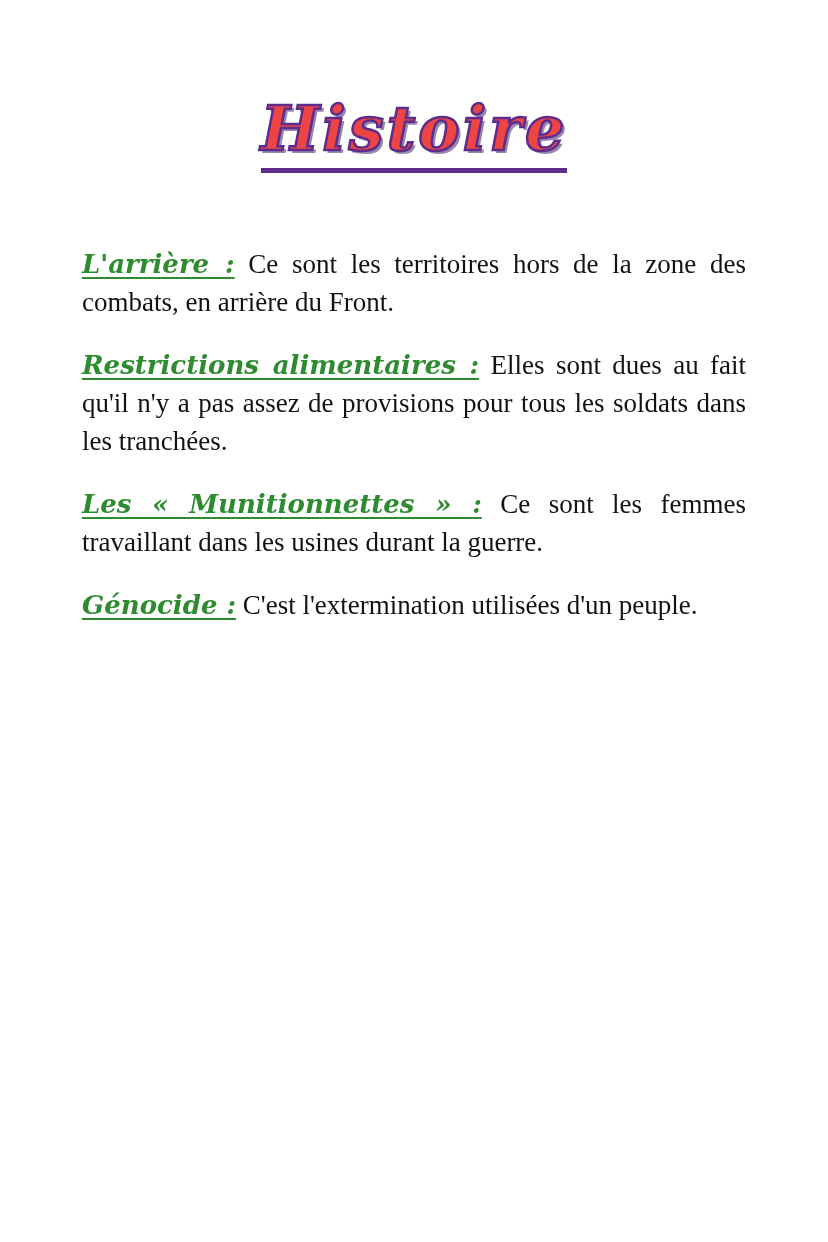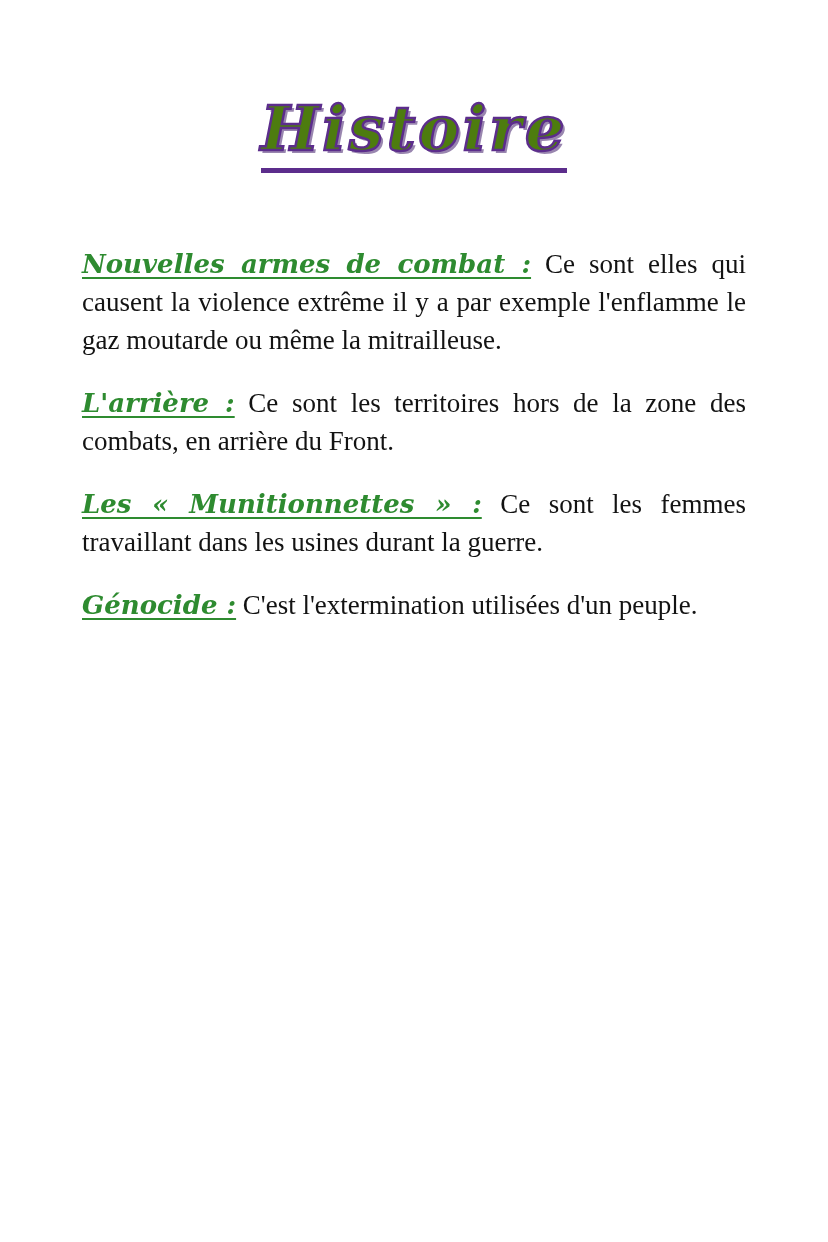--- a/index.html
+++ b/index.html
@@ -25,21 +25,21 @@
     margin-bottom: 72px;
   }
   .doc-title {
     display: inline-block;
     font-family: "DejaVu Serif", serif;
     font-style: italic;
     font-weight: bold;
     font-size: 62px;
     line-height: 1;
     letter-spacing: 3px;
-    color: #4d7c0f;
+    color: #ef4444;
     -webkit-text-stroke: 2.5px #5c2d8c;
     text-shadow: 3px 3px 0 rgba(70, 35, 110, 0.55);
     border-bottom: 5px solid #5c2d8c;
     padding-bottom: 8px;
   }
   .entry {
     font-size: 27px;
     line-height: 38px;
     text-align: justify;
     color: #131313;
@@ -61,31 +61,31 @@
 </style>
 </head>
 <body>
 
 <div class="page">
 
   <div class="title-wrap">
     <span class="doc-title">Histoire</span>
   </div>
 
-  <p class="entry">
-    <span class="term">Nouvelles armes de combat :</span>
-    <span class="definition">Ce sont elles qui causent la violence extrême il y a par exemple l'enflamme le gaz moutarde ou même la mitrailleuse.</span>
-  </p>
 
 
   <p class="entry">
     <span class="term">L'arrière :</span>
     <span class="definition">Ce sont les territoires hors de la zone des combats, en arrière du Front.</span>
   </p>
 
+  <p class="entry">
+    <span class="term">Restrictions alimentaires :</span>
+    <span class="definition">Elles sont dues au fait qu'il n'y a pas assez de provisions pour tous les soldats dans les tranchées.</span>
+  </p>
 
   <p class="entry">
     <span class="term">Les « Munitionnettes » :</span>
     <span class="definition">Ce sont les femmes travaillant dans les usines durant la guerre.</span>
   </p>
 
 
   <p class="entry">
     <span class="term">Génocide :</span>
     <span class="definition">C'est l'extermination utilisées d'un peuple.</span>

